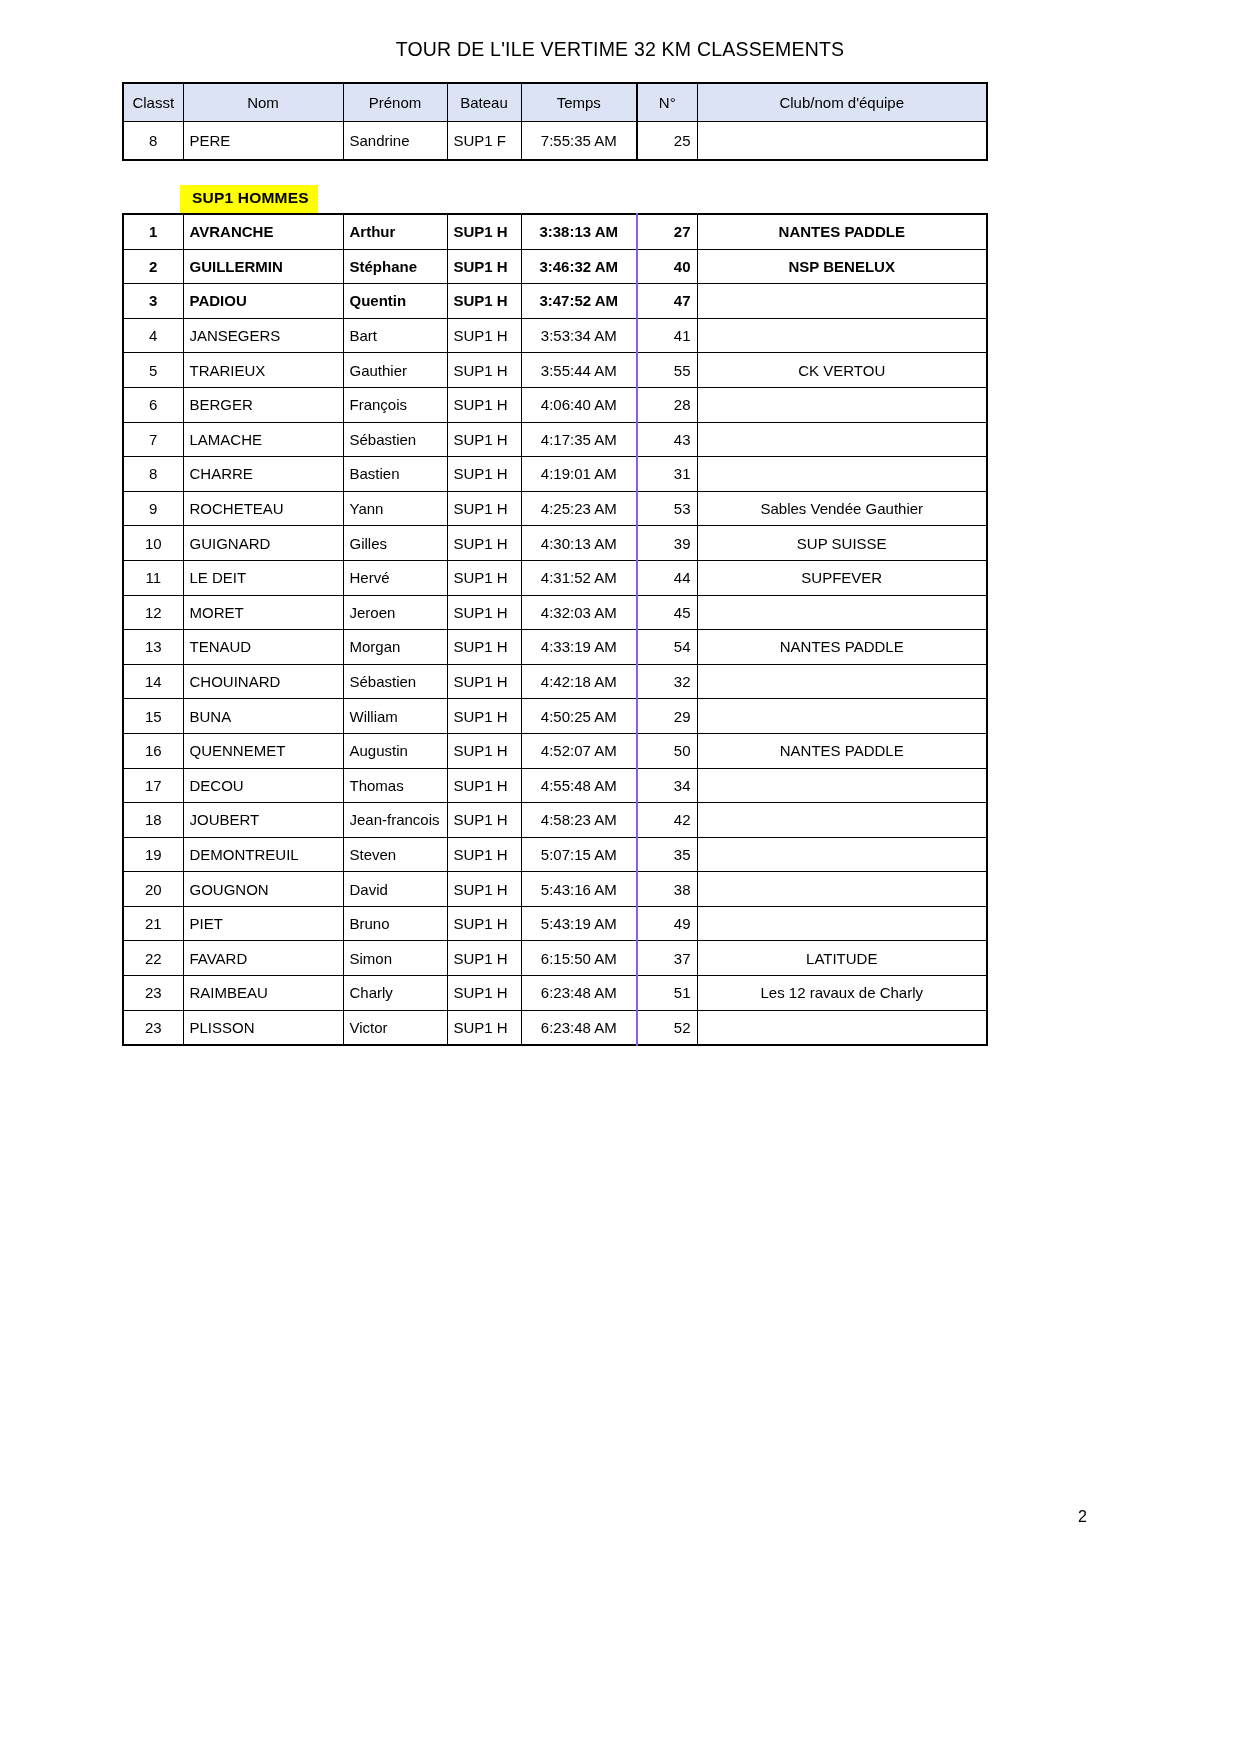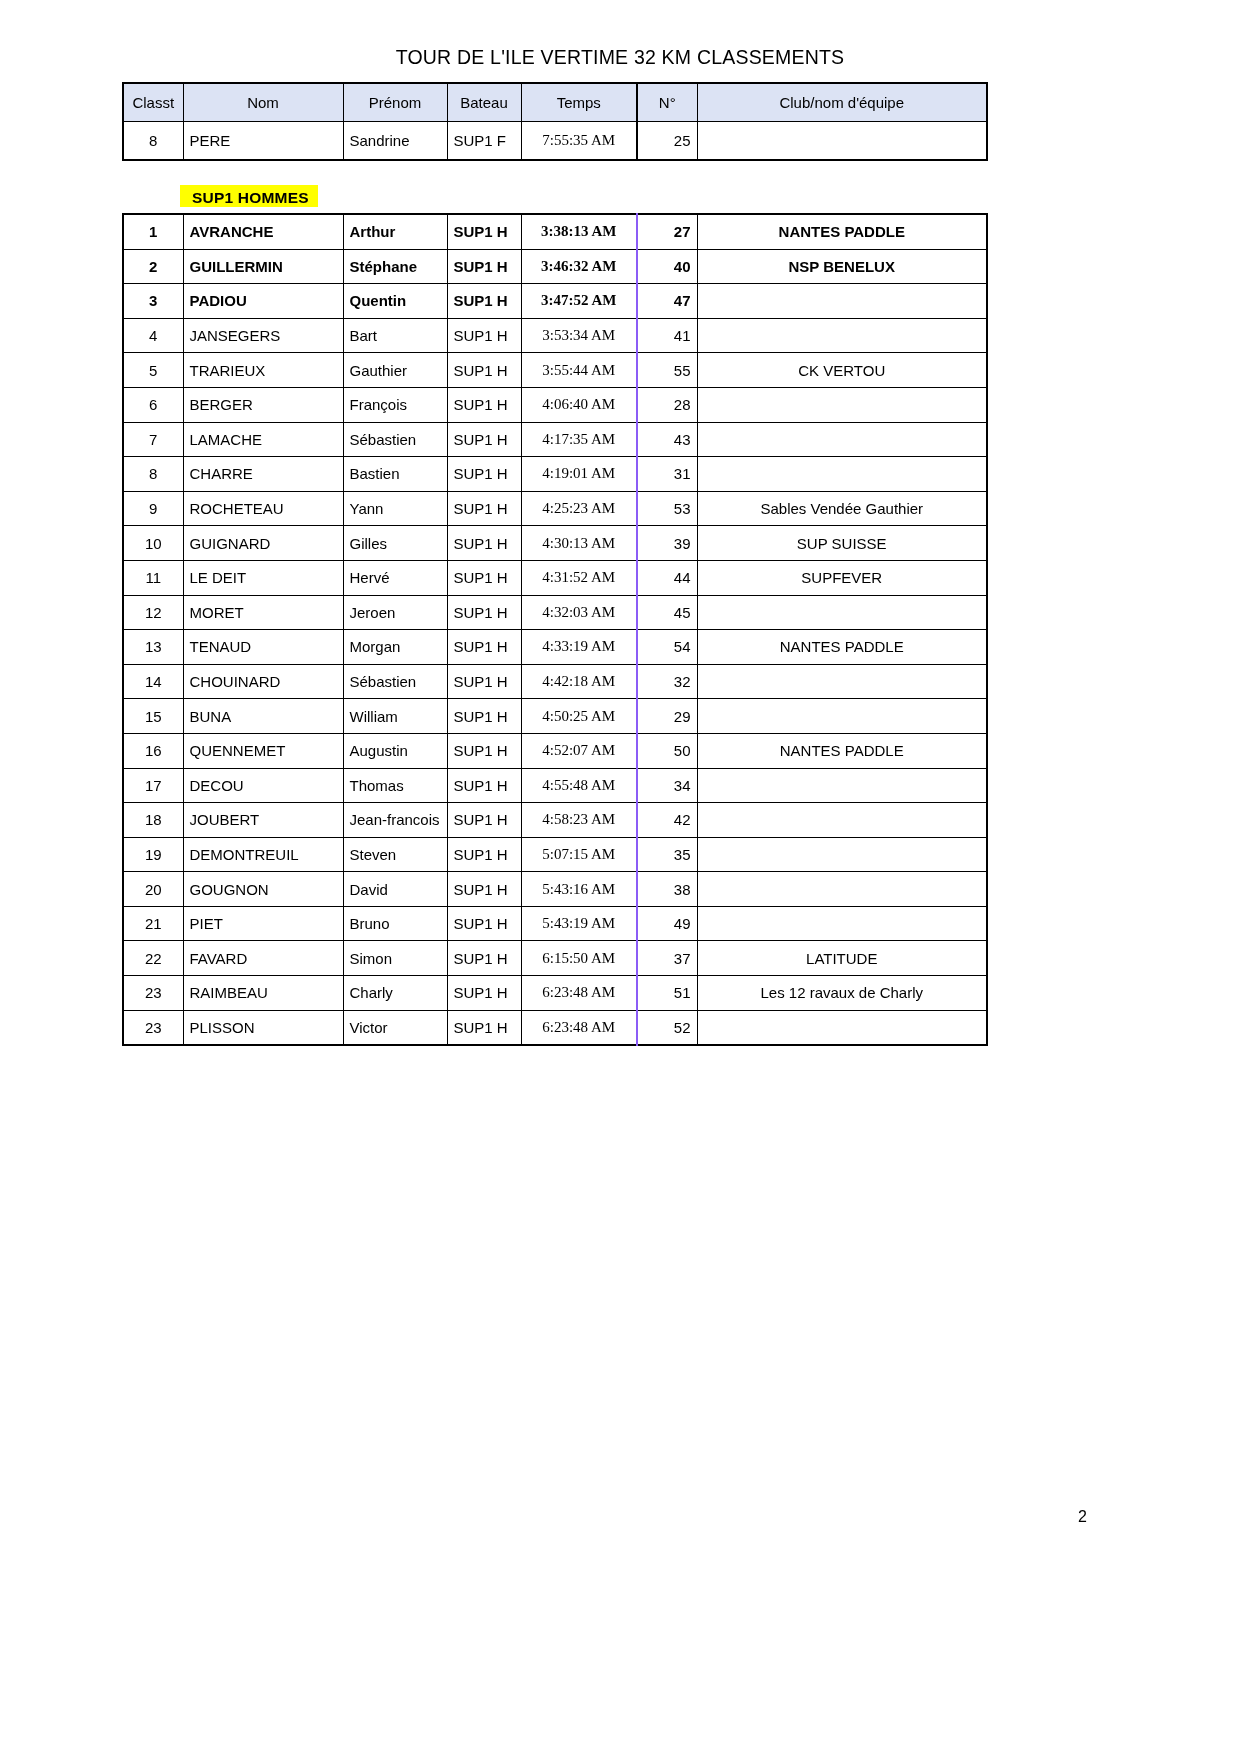--- a/index.html
+++ b/index.html
@@ -26,21 +26,20 @@
   .doc-title {
     position: absolute;
     top: 38px;
     left: 0;
     width: 1240px;
     text-align: center;
     font-size: 19.5px;
     letter-spacing: 0.2px;
     color: #000;
     font-weight: 400;
-    margin-top: 8px;
   }
 
   
   table.results {
     border-collapse: collapse;
     table-layout: fixed;
     border-spacing: 0;
     border-radius: 9px;
   }
   table.results td, table.results th {
@@ -81,34 +80,34 @@
   
   .table-top { border: 2px solid #000; }
   .table-top tbody tr td { border-top: 1px solid #000; }
 
   .hdr-cell { background: #dce3f4 !important; }
 
   .cell-classt { text-align: center; }
   .cell-nom    { font-weight: 700; }
   .cell-prenom { text-align: left; }
   .cell-bateau { text-align: left; }
-  .cell-temps  { text-align: center; font-family: Liberation Serif, serif; }
+  .cell-temps  { text-align: center; }
   .cell-num    { text-align: right; font-weight: 700; }
   .cell-club   { text-align: center; }
 
   
   .table-top td.cell-num, .table-top th.hdr-num { border-left: 2px solid #000; }
 
   
   .cat-banner {
     position: absolute;
     top: 185px;
     left: 180px;
     background: #ffff00;
-    padding: 3px 9px 0 12px;
+    padding: 3px 9px 8px 12px;
     font-size: 15.5px;
     font-weight: 700;
     letter-spacing: 0.2px;
     line-height: 1.25;
   }
 
   
   .table-main {
     position: absolute;
     top: 213px;

